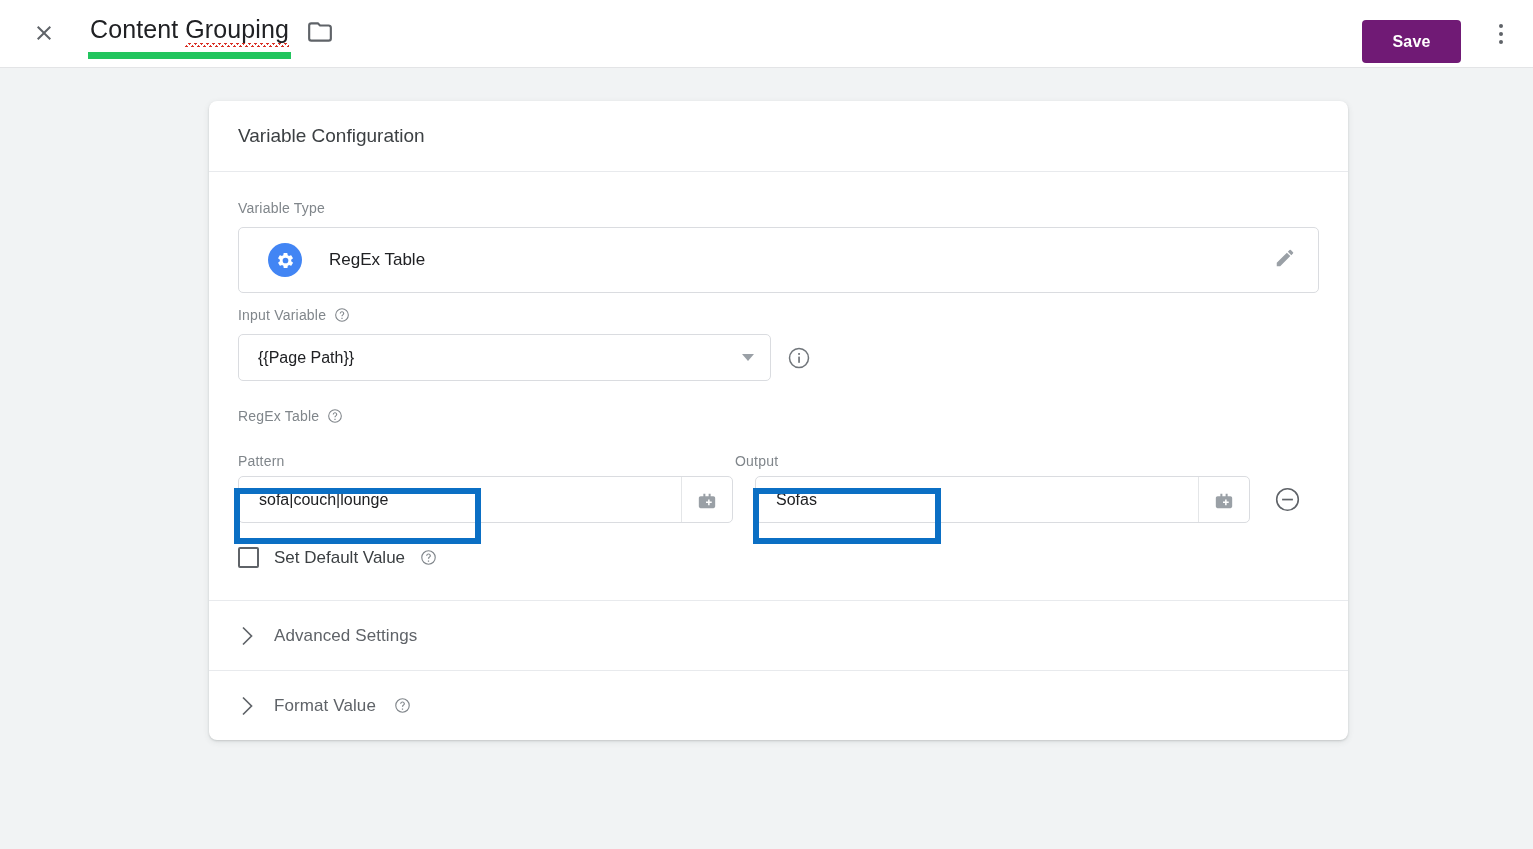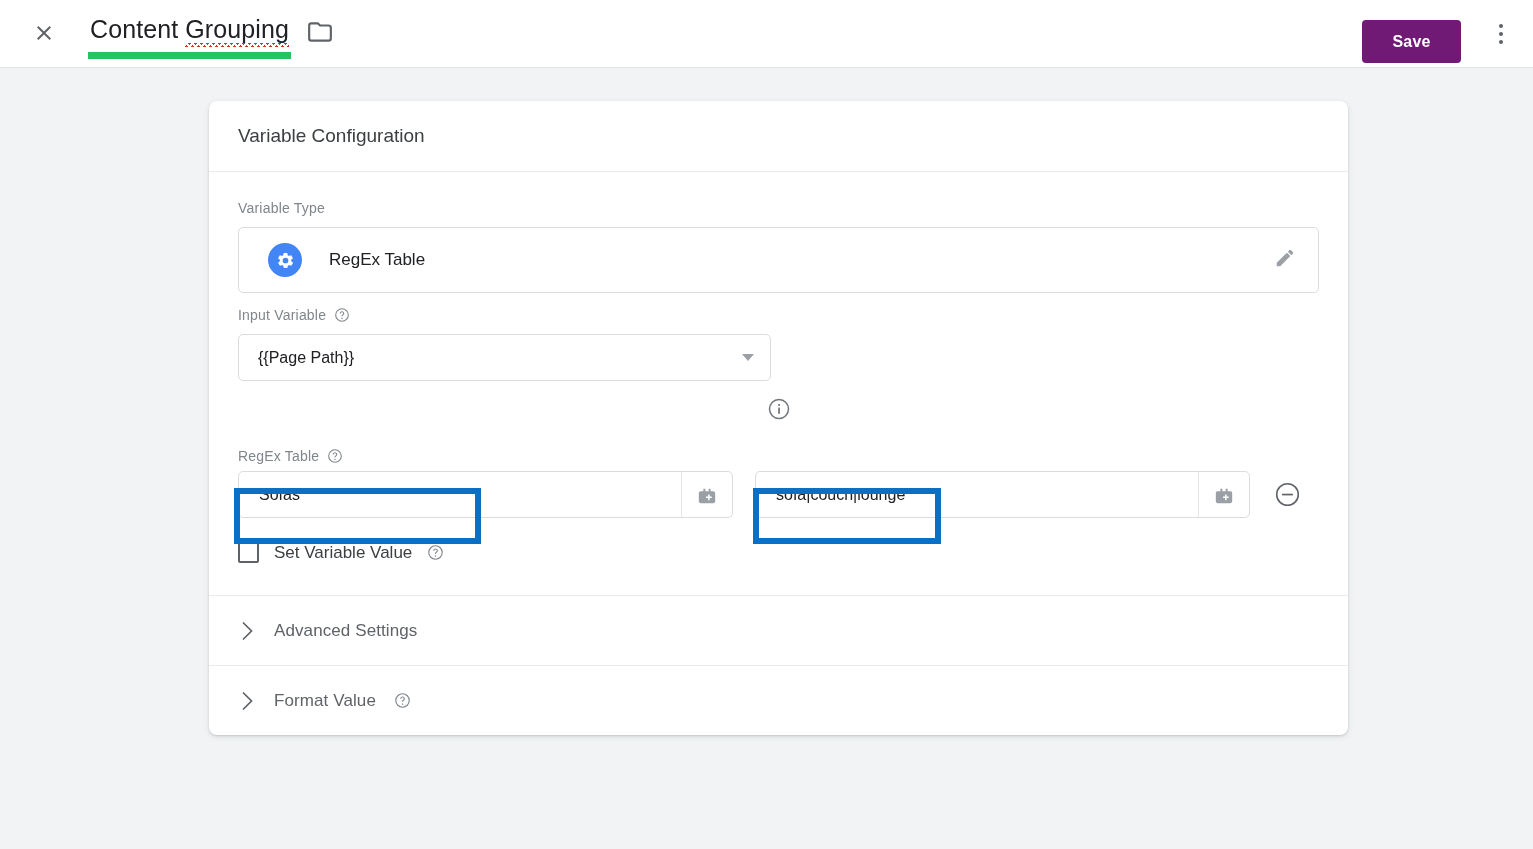--- a/index.html
+++ b/index.html
@@ -163,21 +163,21 @@
     color: #202124;
   }
   .pencil {
     position: absolute;
     right: 22px; top: 50%;
     transform: translateY(-50%);
     cursor: pointer;
   }
 
   
-  .row-inline { display: flex; gap: 16px; flex-direction: column; }
+  .row-inline { display: flex; align-items: center; gap: 16px; }
   .select-box {
     width: 533px;
     height: 47px;
     border: 1px solid #dadce0;
     border-radius: 5px;
     display: flex;
     align-items: center;
     justify-content: space-between;
     padding: 0 16px 0 19px;
     box-sizing: border-box;
@@ -413,54 +413,58 @@
     <div class="field-label" style="margin-top:27px;margin-bottom:4px">
       <span>RegEx Table</span>
       <span class="help-icon">
         <svg width="16" height="16" viewBox="0 0 24 24" aria-hidden="true">
           <circle cx="12" cy="12" r="9.5" fill="none" stroke="#80868b" stroke-width="1.6"></circle>
           <path fill="#80868b" d="M11.1 16.2h1.8v1.8h-1.8zM12 6.2c-1.9 0-3.4 1.5-3.4 3.4h1.7c0-.95.77-1.7 1.7-1.7s1.7.75 1.7 1.7c0 1.7-2.55 1.5-2.55 4.2h1.7c0-1.9 2.55-2.1 2.55-4.2 0-1.9-1.5-3.4-3.4-3.4z"></path>
         </svg>
       </span>
     </div>
 
+    <div class="table-head">
+      <div class="col-head pattern">Pattern</div>
+      <div class="col-head output">Output</div>
+    </div>
 
     <div class="table-row">
+      <div class="cell">
+        <input type="text" value="sofa|couch|lounge" style="">
+        <span class="brick-btn">
+          <svg width="22" height="20" viewBox="0 0 24 22" aria-hidden="true">
+            <path fill="#9aa0a6" d="M3 6h3V3.2h2.2V6h3.6V3.2H14V6h3c1.1 0 2 .9 2 2v9c0 1.1-.9 2-2 2H3c-1.1 0-2-.9-2-2V8c0-1.1.9-2 2-2z" transform="translate(2,1)"></path>
+            <path fill="#ffffff" d="M11.2 9.4h1.7v2.3h2.3v1.7h-2.3v2.3h-1.7v-2.3H8.9v-1.7h2.3z" transform="translate(2,1)"></path>
+          </svg>
+        </span>
+      </div>
+
       <div class="cell">
         <input type="text" value="Sofas" style="">
         <span class="brick-btn">
           <svg width="22" height="20" viewBox="0 0 24 22" aria-hidden="true">
             <path fill="#9aa0a6" d="M3 6h3V3.2h2.2V6h3.6V3.2H14V6h3c1.1 0 2 .9 2 2v9c0 1.1-.9 2-2 2H3c-1.1 0-2-.9-2-2V8c0-1.1.9-2 2-2z" transform="translate(2,1)"></path>
             <path fill="#ffffff" d="M11.2 9.4h1.7v2.3h2.3v1.7h-2.3v2.3h-1.7v-2.3H8.9v-1.7h2.3z" transform="translate(2,1)"></path>
           </svg>
         </span>
       </div>
 
-      <div class="cell">
-        <input type="text" value="sofa|couch|lounge" style="">
-        <span class="brick-btn">
-          <svg width="22" height="20" viewBox="0 0 24 22" aria-hidden="true">
-            <path fill="#9aa0a6" d="M3 6h3V3.2h2.2V6h3.6V3.2H14V6h3c1.1 0 2 .9 2 2v9c0 1.1-.9 2-2 2H3c-1.1 0-2-.9-2-2V8c0-1.1.9-2 2-2z" transform="translate(2,1)"></path>
-            <path fill="#ffffff" d="M11.2 9.4h1.7v2.3h2.3v1.7h-2.3v2.3h-1.7v-2.3H8.9v-1.7h2.3z" transform="translate(2,1)"></path>
-          </svg>
-        </span>
-      </div>
-
       <span class="remove-btn">
         <svg width="27" height="27" viewBox="0 0 24 24" aria-hidden="true">
           <circle cx="12" cy="12" r="9.6" fill="none" stroke="#5f6368" stroke-width="1.4"></circle>
           <rect x="7.2" y="11.3" width="9.6" height="1.5" fill="#5f6368"></rect>
         </svg>
       </span>
     </div>
 
 
     <div class="checkbox-row">
       <span class="checkbox"></span>
-      <span class="checkbox-label">Set Variable Value</span>
+      <span class="checkbox-label">Set Default Value</span>
       <span class="help-icon">
         <svg width="17" height="17" viewBox="0 0 24 24" aria-hidden="true">
           <circle cx="12" cy="12" r="9.5" fill="none" stroke="#80868b" stroke-width="1.6"></circle>
           <path fill="#80868b" d="M11.1 16.2h1.8v1.8h-1.8zM12 6.2c-1.9 0-3.4 1.5-3.4 3.4h1.7c0-.95.77-1.7 1.7-1.7s1.7.75 1.7 1.7c0 1.7-2.55 1.5-2.55 4.2h1.7c0-1.9 2.55-2.1 2.55-4.2 0-1.9-1.5-3.4-3.4-3.4z"></path>
         </svg>
       </span>
     </div>
   </div>
 
   <div class="section">

